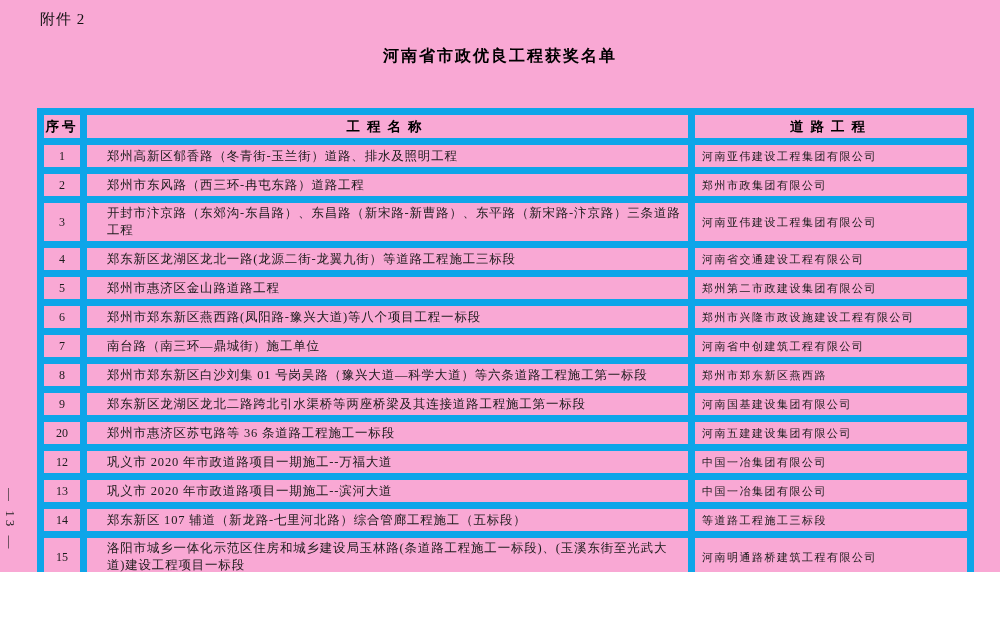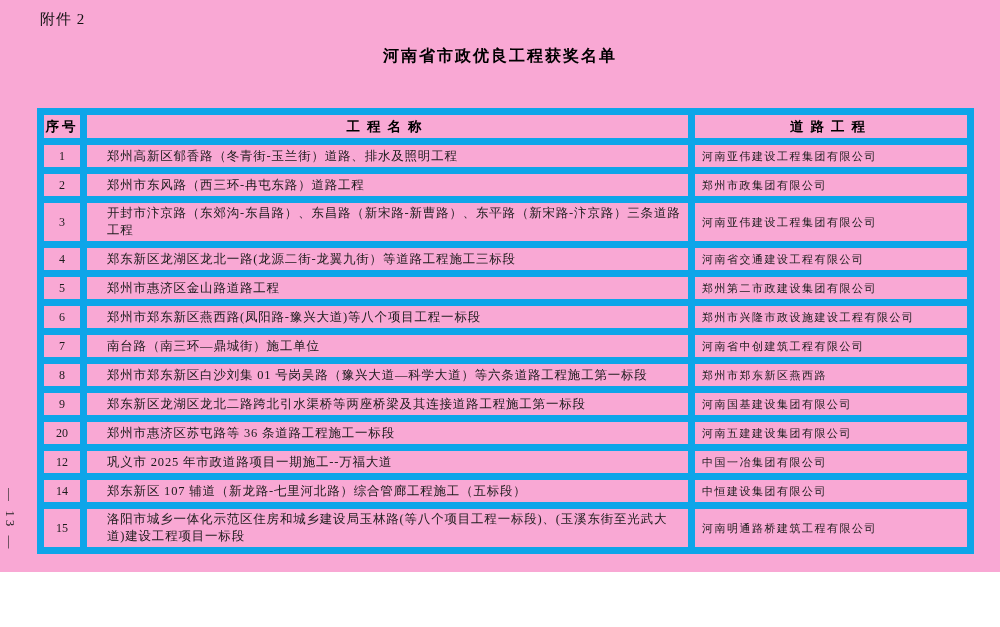--- a/index.html
+++ b/index.html
@@ -187,32 +187,37 @@
 
 
   <tr>
     <td class="no">20</td>
     <td class="proj">郑州市惠济区苏屯路等 36 条道路工程施工一标段</td>
     <td class="comp">河南五建建设集团有限公司</td>
   </tr>
 
   <tr>
     <td class="no">12</td>
-    <td class="proj">巩义市 2025 年市政道路项目一期施工--万福大道</td>
+    <td class="proj">巩义市 2020 年市政道路项目一期施工--万福大道</td>
     <td class="comp">中国一冶集团有限公司</td>
   </tr>
 
+  <tr>
+    <td class="no">13</td>
+    <td class="proj">巩义市 2020 年市政道路项目一期施工--滨河大道</td>
+    <td class="comp">中国一冶集团有限公司</td>
+  </tr>
 
   <tr>
     <td class="no">14</td>
     <td class="proj">郑东新区 107 辅道（新龙路-七里河北路）综合管廊工程施工（五标段）</td>
-    <td class="comp">中恒建设集团有限公司</td>
+    <td class="comp">等道路工程施工三标段</td>
   </tr>
 
   <tr>
     <td class="no">15</td>
-    <td class="proj">洛阳市城乡一体化示范区住房和城乡建设局玉林路(等八个项目工程一标段)、(玉溪东街至光武大道)建设工程项目一标段</td>
+    <td class="proj">洛阳市城乡一体化示范区住房和城乡建设局玉林路(条道路工程施工一标段)、(玉溪东街至光武大道)建设工程项目一标段</td>
     <td class="comp">河南明通路桥建筑工程有限公司</td>
   </tr>
 </tbody>
   </table>
 
 </div>
 
 </body></html>

